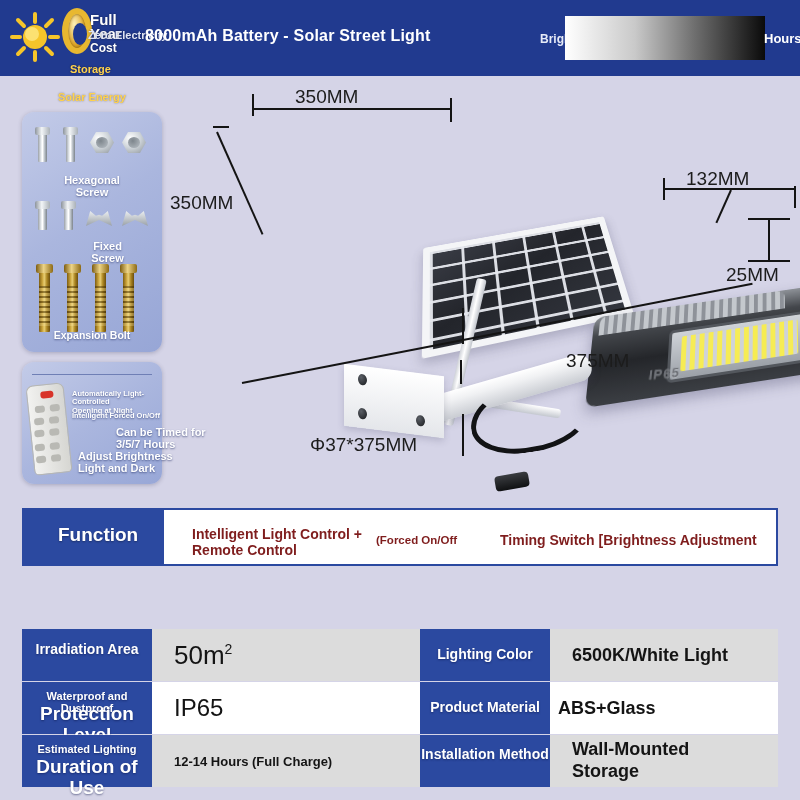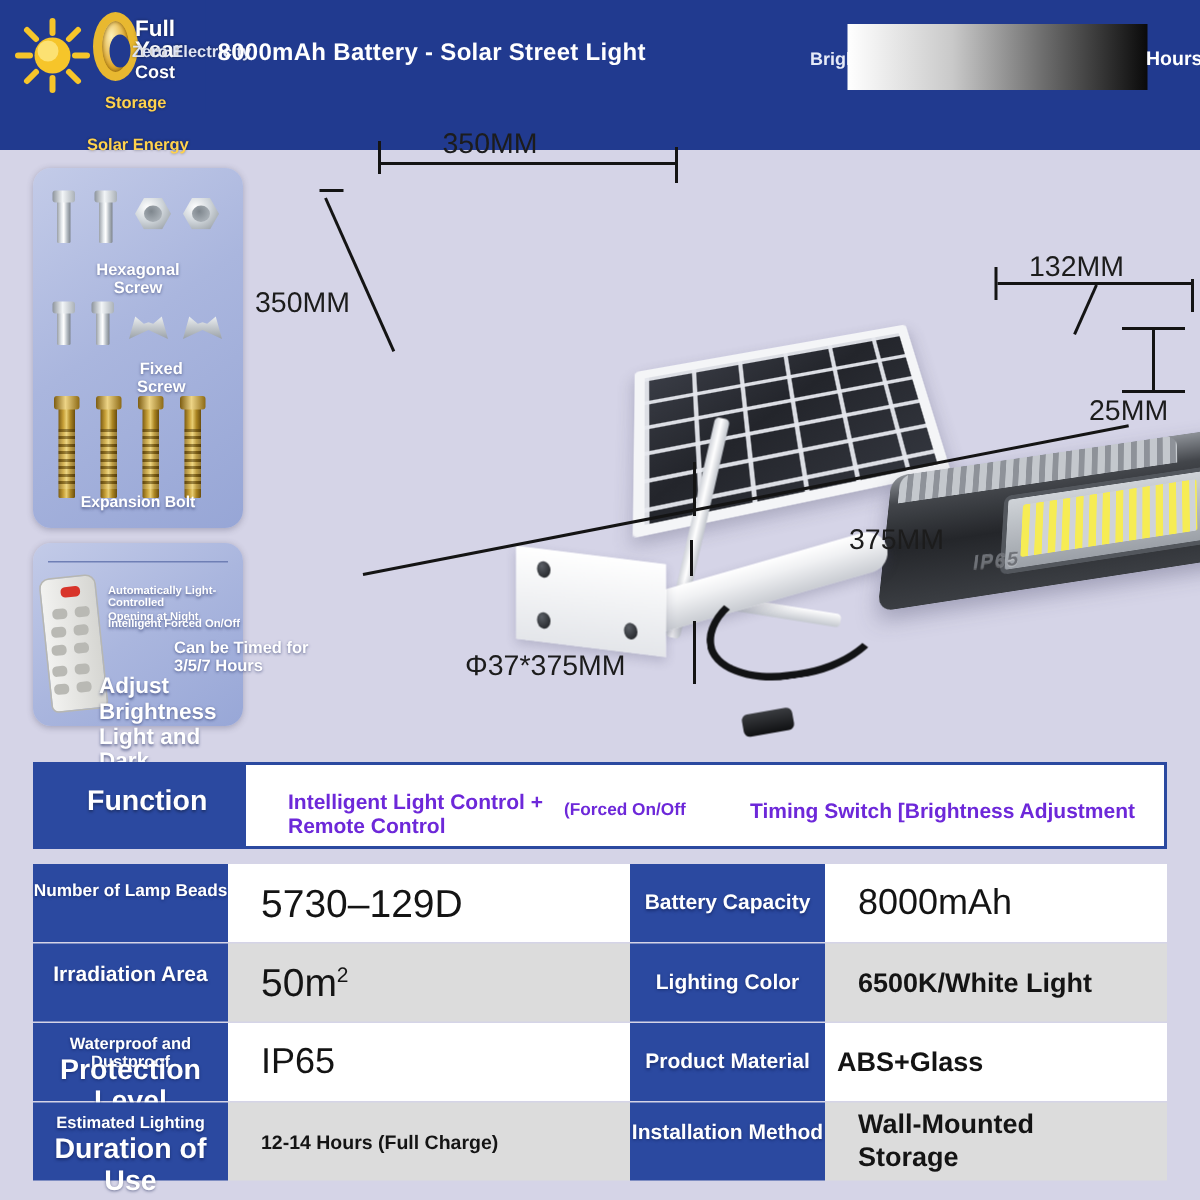--- a/index.html
+++ b/index.html
@@ -11,21 +11,21 @@
   }
   #page {
     position: relative;
     width: 800px; height: 800px;
     background: #d5d4e7;
   }
 
   
   .header {
     position: absolute; left: 0; top: 0;
-    width: 800px; height: 100px;
+    width: 800px; height: 76px;
     background: #213a8f;
   }
   .hdr-badge {
     position: absolute; left: 0; top: 0;
     width: 137px; height: 76px;
     background: #213a8f;
   }
   .sun-icon { position: absolute; left: 10px; top: 12px; width: 50px; height: 50px; }
   .zero-ring {
     position: absolute; left: 62px; top: 8px;
@@ -150,21 +150,21 @@
   }
   .rem-red { position:absolute; left:13px; top:6px; width:13px; height:7px; border-radius:3px; background:#d8342a; }
   .rem-btn { position:absolute; width:10px; height:7px; border-radius:3px; background:#b9b9b4; }
   .rem-txt {
     position: absolute; color: #ffffff; font-weight: bold;
     text-shadow: 0 1px 2px rgba(35,48,102,.65); line-height: 1.12;
   }
   .rt1 { left: 50px; top: 28px; font-size: 7.5px; width: 90px; }
   .rt2 { left: 50px; top: 50px; font-size: 7.5px; width: 90px; }
   .rt3 { left: 48px; top: 64px; font-size: 11px; width: 92px; margin-left: 46px; }
-  .rt4 { left: 44px; top: 88px; font-size: 15px; width: 96px; }
+  .rt4 { left: 56px; top: 88px; font-size: 11px; width: 96px; }
 
   
   .diagram { position: absolute; left: 170px; top: 82px; width: 630px; height: 410px; }
   .dim-txt {
     position: absolute; color: #1c1c1c; font-weight: normal;
     font-size: 19px; white-space: nowrap;
   }
   .dim-line { position: absolute; background: #141414; }
   .tick { position:absolute; width:2px; background:#141414; }
 
@@ -275,21 +275,21 @@
   }
   .fn-label-box {
     position: absolute; left: 0; top: 0;
     width: 140px; height: 54px; background: #2b49a0;
   }
   .fn-label {
     position: absolute; left: 34px; top: 14px;
     font-size: 19px; font-weight: bold; color: #ffffff;
     text-shadow: 0 1px 2px rgba(0,0,0,.35);
   }
-  .fn-item { position: absolute; color: #6d28d9; font-weight: bold; line-height: 1.15; }
+  .fn-item { position: absolute; color: #7f1d1d; font-weight: bold; line-height: 1.15; }
   .fn-i1 { left: 168px; top: 16px; font-size: 14px; width: 190px; }
   .fn-i2 { left: 352px; top: 24px; font-size: 11.5px; }
   .fn-i3 { left: 476px; top: 22px; font-size: 14px; }
 
   
   .spec {
     position: absolute; left: 22px; top: 576px;
     width: 756px; height: 214px;
   }
   .spec-row { position: absolute; left: 0; width: 756px; height: 52px; }
@@ -483,32 +483,20 @@
   <div class="fn-bar">
     <div class="fn-label-box"></div>
     <div class="fn-label">Function</div>
     <div class="fn-item fn-i1">Intelligent Light Control + Remote Control</div>
     <div class="fn-item fn-i2">(Forced On/Off</div>
     <div class="fn-item fn-i3">Timing Switch [Brightness Adjustment</div>
   </div>
 
   <div class="spec">
 
-    <div class="spec-row sr0">
-      <div class="cell-lbl cl-left"></div>
-      <div class="lbl-txt lt-sm" style="top:12px">Number of Lamp Beads</div>
-      <div class="cell-val cv-left bg-white">
-        <span class="val-txt v-xl">5730–129D</span>
-      </div>
-      <div class="cell-lbl cl-right"></div>
-      <div class="lbl-txt lt-md" style="left:398px;top:18px">Battery Capacity</div>
-      <div class="cell-val cv-right bg-white">
-        <span class="val-txt v-lg">8000mAh</span>
-      </div>
-    </div>
 
     <div class="spec-row sr1">
       <div class="cell-lbl cl-left"></div>
       <div class="lbl-txt lt-md" style="top:13px">Irradiation Area</div>
       <div class="cell-val cv-left bg-grey">
         <span class="val-txt v-xl"><span>50m</span><span class="sup">2</span></span>
       </div>
       <div class="cell-lbl cl-right"></div>
       <div class="lbl-txt lt-md" style="left:398px;top:18px">Lighting Color</div>
       <div class="cell-val cv-right bg-grey">

